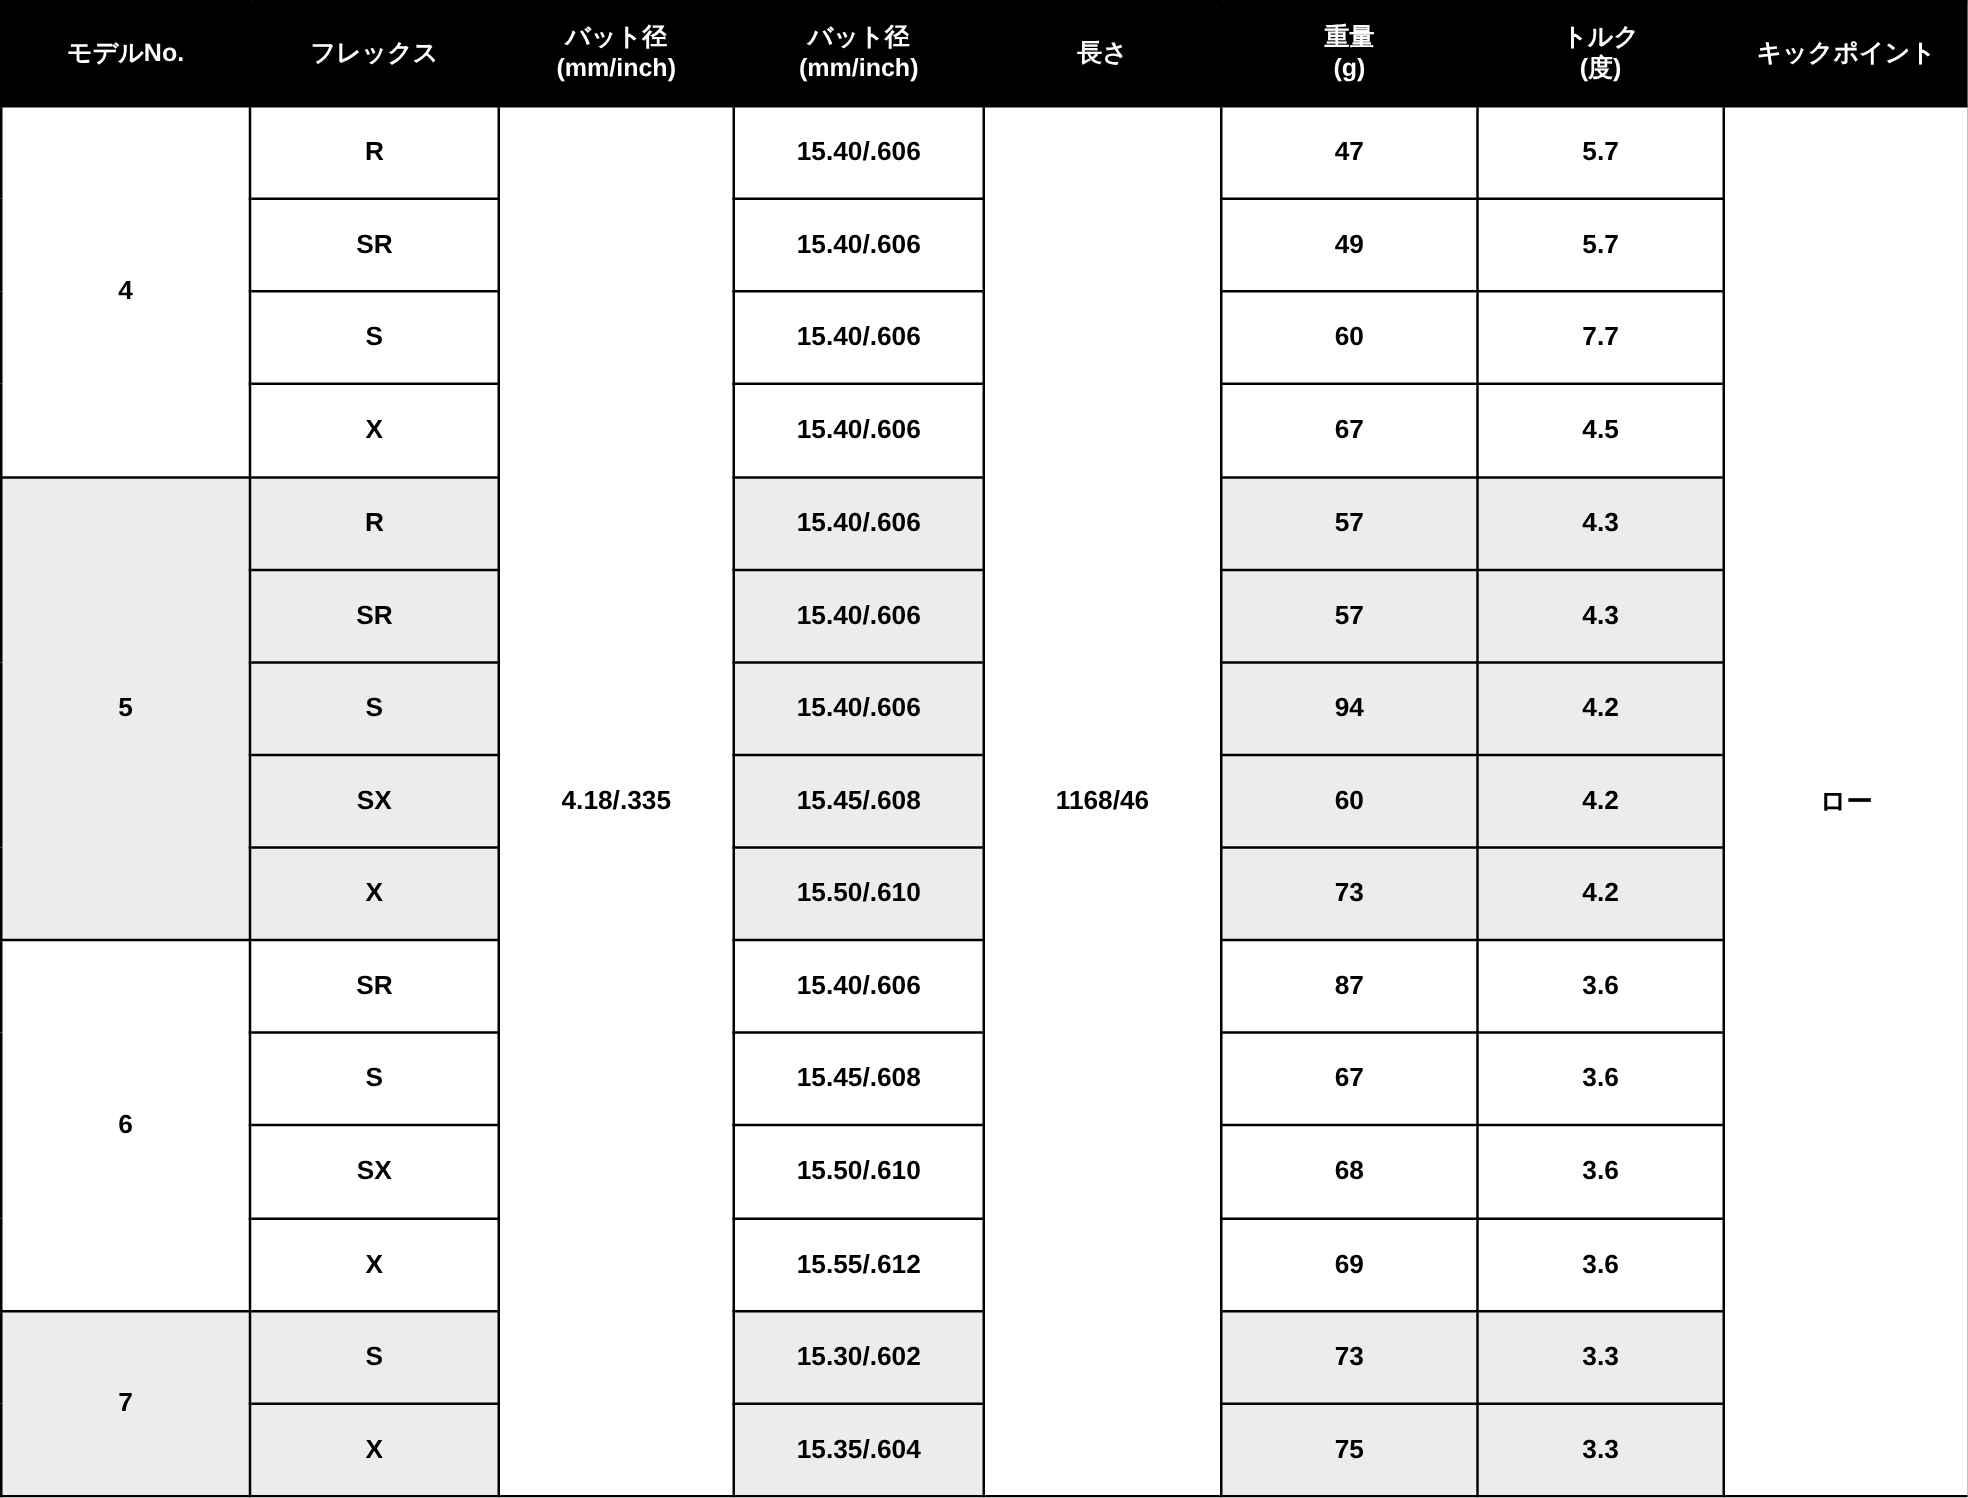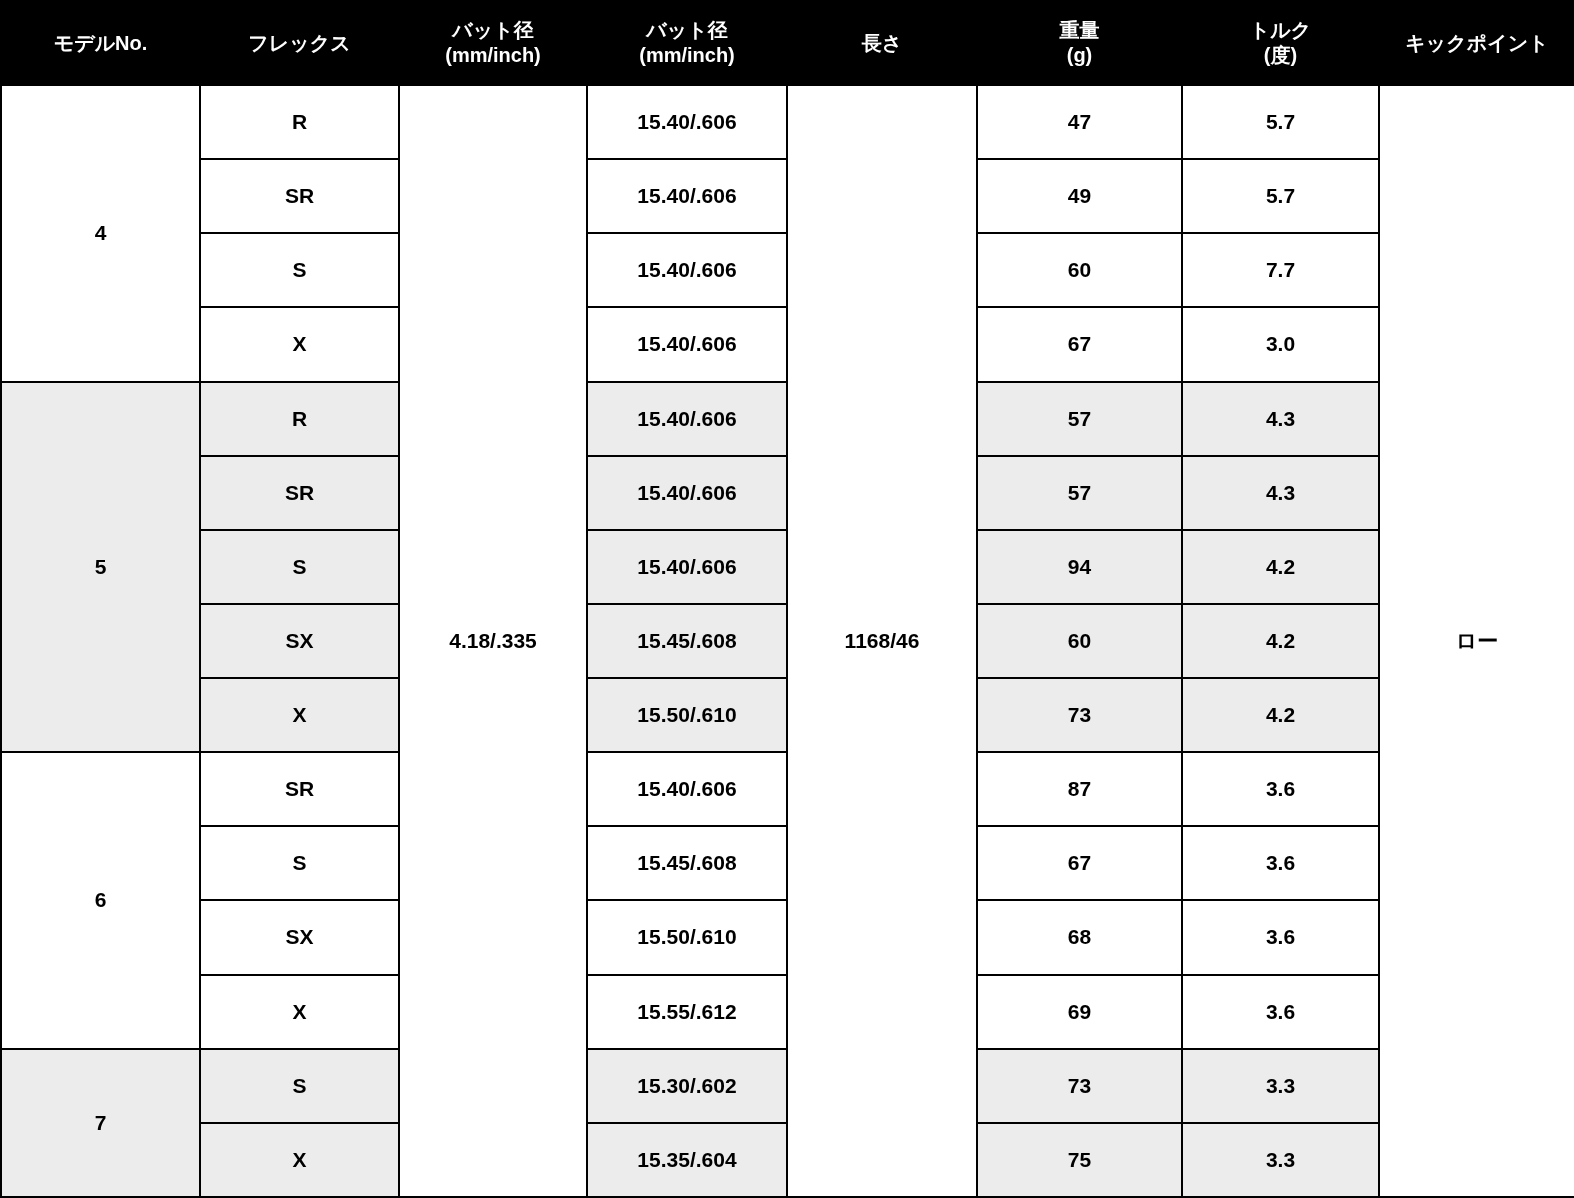--- a/index.html
+++ b/index.html
@@ -132,21 +132,21 @@
         <tr>
           <td class="shadeable">S</td>
           <td class="shadeable">15.40/.606</td>
           <td class="shadeable">60</td>
           <td class="shadeable">7.7</td>
         </tr>
         <tr>
           <td class="shadeable">X</td>
           <td class="shadeable">15.40/.606</td>
           <td class="shadeable">67</td>
-          <td class="shadeable">3.0</td>
+          <td class="shadeable">4.5</td>
         </tr>
         <tr class="shaded">
           <td rowspan="5" class="shadeable" style="background: rgb(236, 236, 236);">5</td>
           <td class="shadeable">R</td>
           <td class="shadeable">15.40/.606</td>
           <td class="shadeable">57</td>
           <td class="shadeable">4.3</td>
         </tr>
         <tr class="shaded">
           <td class="shadeable">SR</td>

